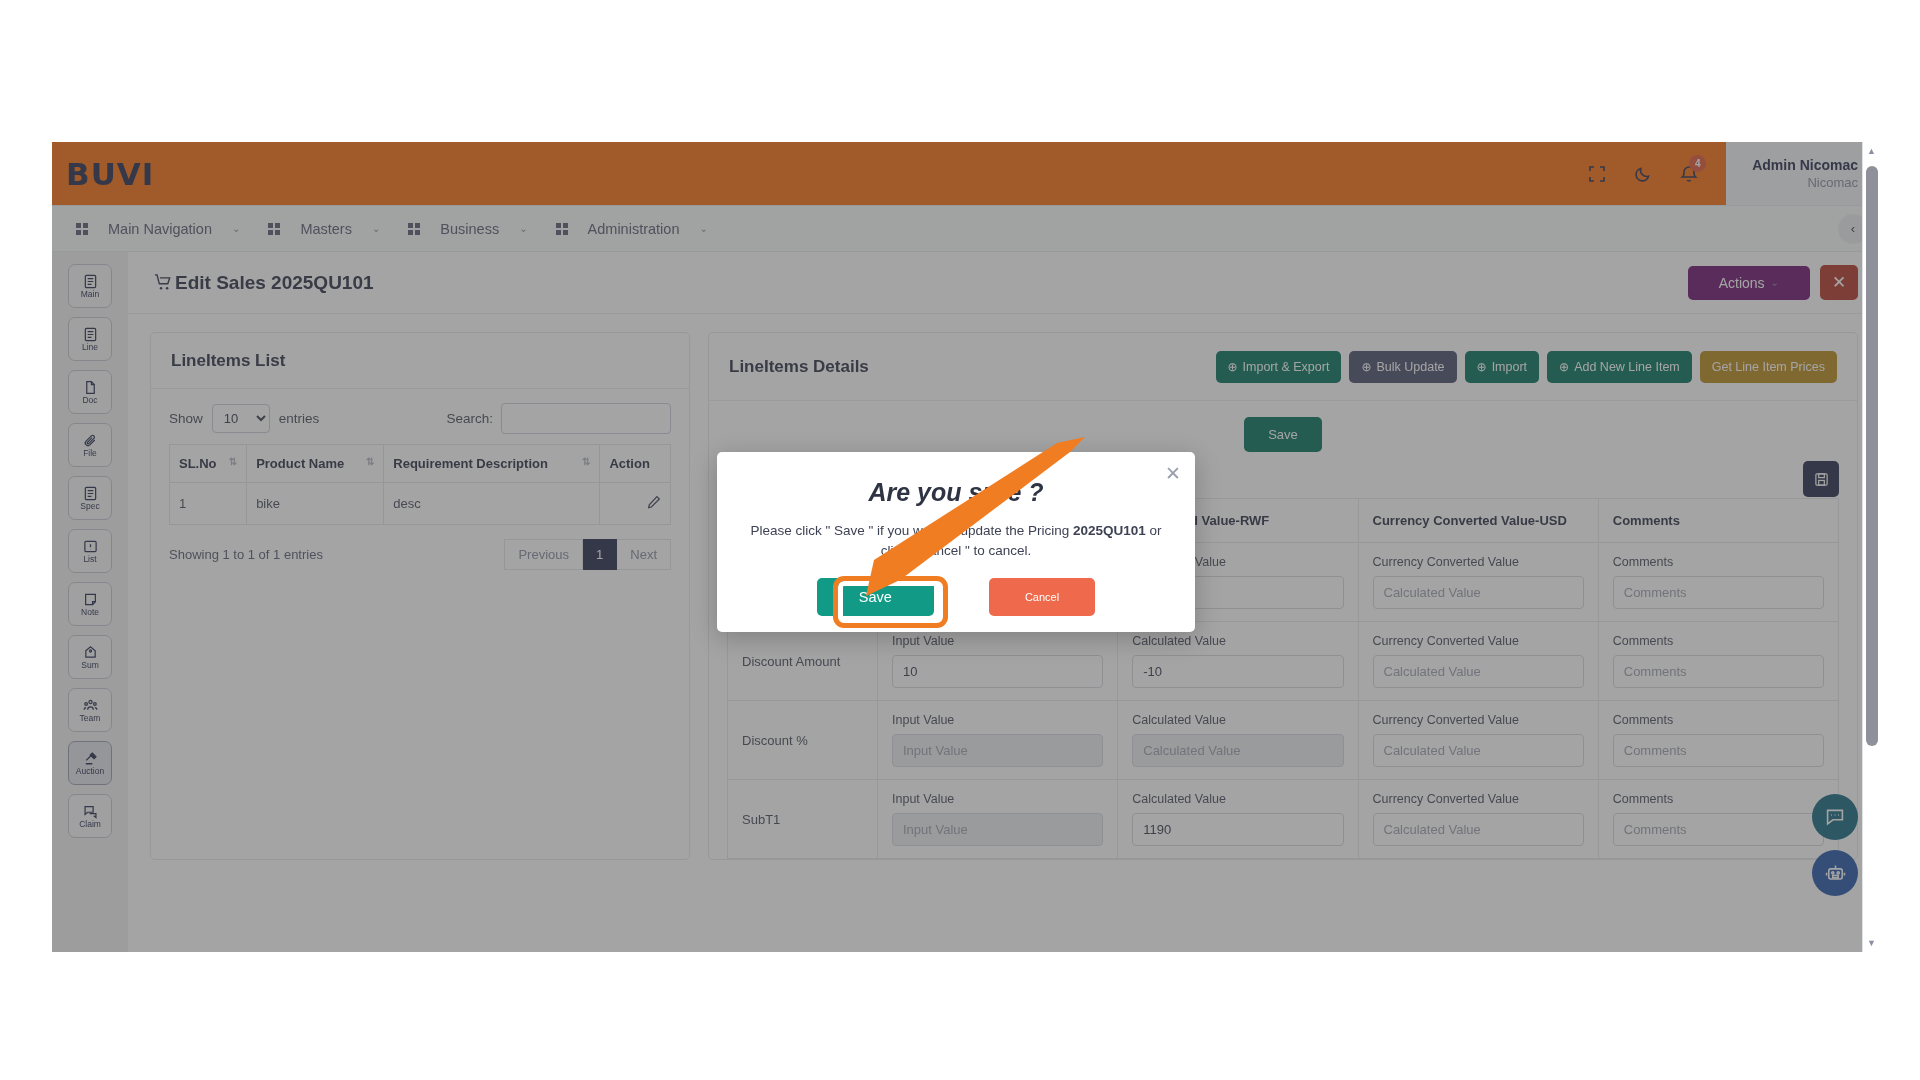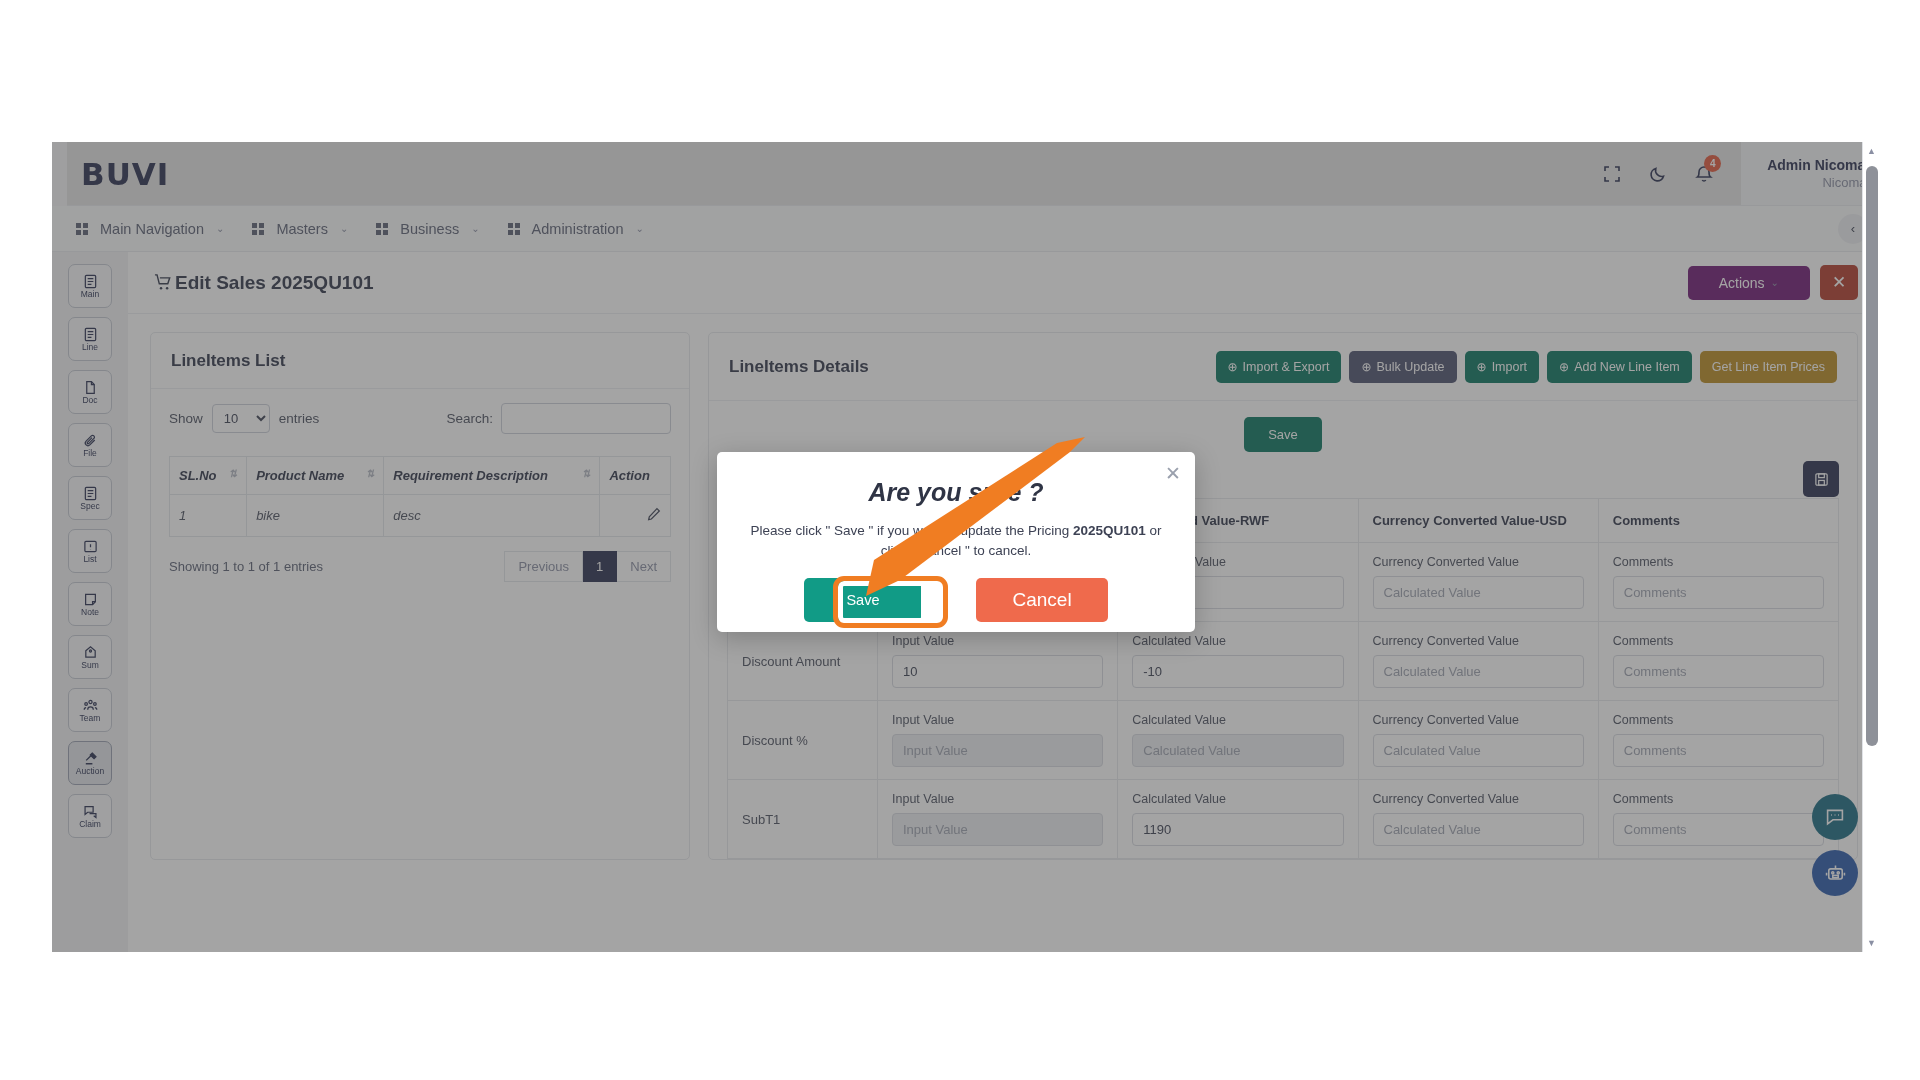--- a/index.html
+++ b/index.html
@@ -24,23 +24,23 @@
     position: absolute;
     left: 52px; top: 142px;
     width: 1828px; height: 810px;
     background: rgba(64,64,64,0.48);
     z-index: 60;
     pointer-events: none;
   }
 
   
   #header {
-    position: absolute; left: 15px; top: 0;
+    position: absolute; left: 0; top: 0;
     width: 1828px; height: 64px;
-    background: #e5e5e5;
+    background: #f97316;
     display: flex; align-items: center;
     border-bottom: 1px solid #e8eaed;
   }
   #logo {
     margin-left: 14px;
     font-size: 31px;
     font-weight: 700;
     letter-spacing: 1px;
     color: #2b3151;
     font-family: "DejaVu Sans", sans-serif;
@@ -83,21 +83,21 @@
   
   #navbar {
     position: absolute; left: 0; top: 64px;
     width: 1828px; height: 46px;
     background: #fafbfc;
     display: flex; align-items: center;
     border-bottom: 1px solid #e8eaed;
     padding-left: 10px;
   }
   .nav-item {
-    display: flex; align-items: center; gap: 12px;
+    display: flex; align-items: center; gap: 20px;
     padding: 6px 14px;
     font-size: 14.5px;
     color: #5c6275;
     cursor: pointer;
     white-space: nowrap;
   }
   .grid-ico {
     display: grid;
     grid-template-columns: 5px 5px;
     grid-template-rows: 5px 5px;
@@ -191,21 +191,21 @@
     border: 1px solid #ccd0d8; border-radius: 4px;
     font-size: 13px; color: #3d4254; background: #fff;
     font-family: "Liberation Sans", sans-serif;
   }
   #search-wrap { margin-left: auto; display: flex; align-items: center; gap: 8px; }
   #search-input {
     width: 170px; padding: 7px 9px;
     border: 1px solid #ccd0d8; border-radius: 4px;
     font-size: 13px; font-family: "Liberation Sans", sans-serif;
   }
-  table.dt { width: 100%; border-collapse: collapse; margin-top: 22px; font-size: 13px; font-style: italic; }
+  table.dt { width: 100%; border-collapse: collapse; margin-top: 10px; font-size: 13px; }
   table.dt th {
     text-align: left;
     padding: 11px 9px;
     font-weight: 700; color: #30364a;
     border: 1px solid #e3e6ea;
     background: #fff;
     font-size: 13px;
   }
   table.dt td {
     padding: 12px 9px;
@@ -331,21 +331,21 @@
     display: flex; justify-content: center; gap: 22px;
     margin-top: 18px;
   }
   #btn-modal-save {
     background: #119b86; color: #fff; border: none; border-radius: 5px;
     padding: 11px 42px; font-size: 14.5px; cursor: pointer;
     font-family: "Liberation Sans", sans-serif;
   }
   #btn-modal-cancel {
     background: #ef6a4c; color: #fff; border: none; border-radius: 5px;
-    padding: 11px 36px; font-size: 19px; cursor: pointer;
+    padding: 11px 36px; font-size: 11px; cursor: pointer;
     font-family: "Liberation Sans", sans-serif;
     margin-left: 33px;
   }
   
   #save-highlight {
     position: absolute;
     left: 833px; top: 576px;
     width: 115px; height: 52px;
     border: 5px solid #f07d22;
     border-radius: 11px;

